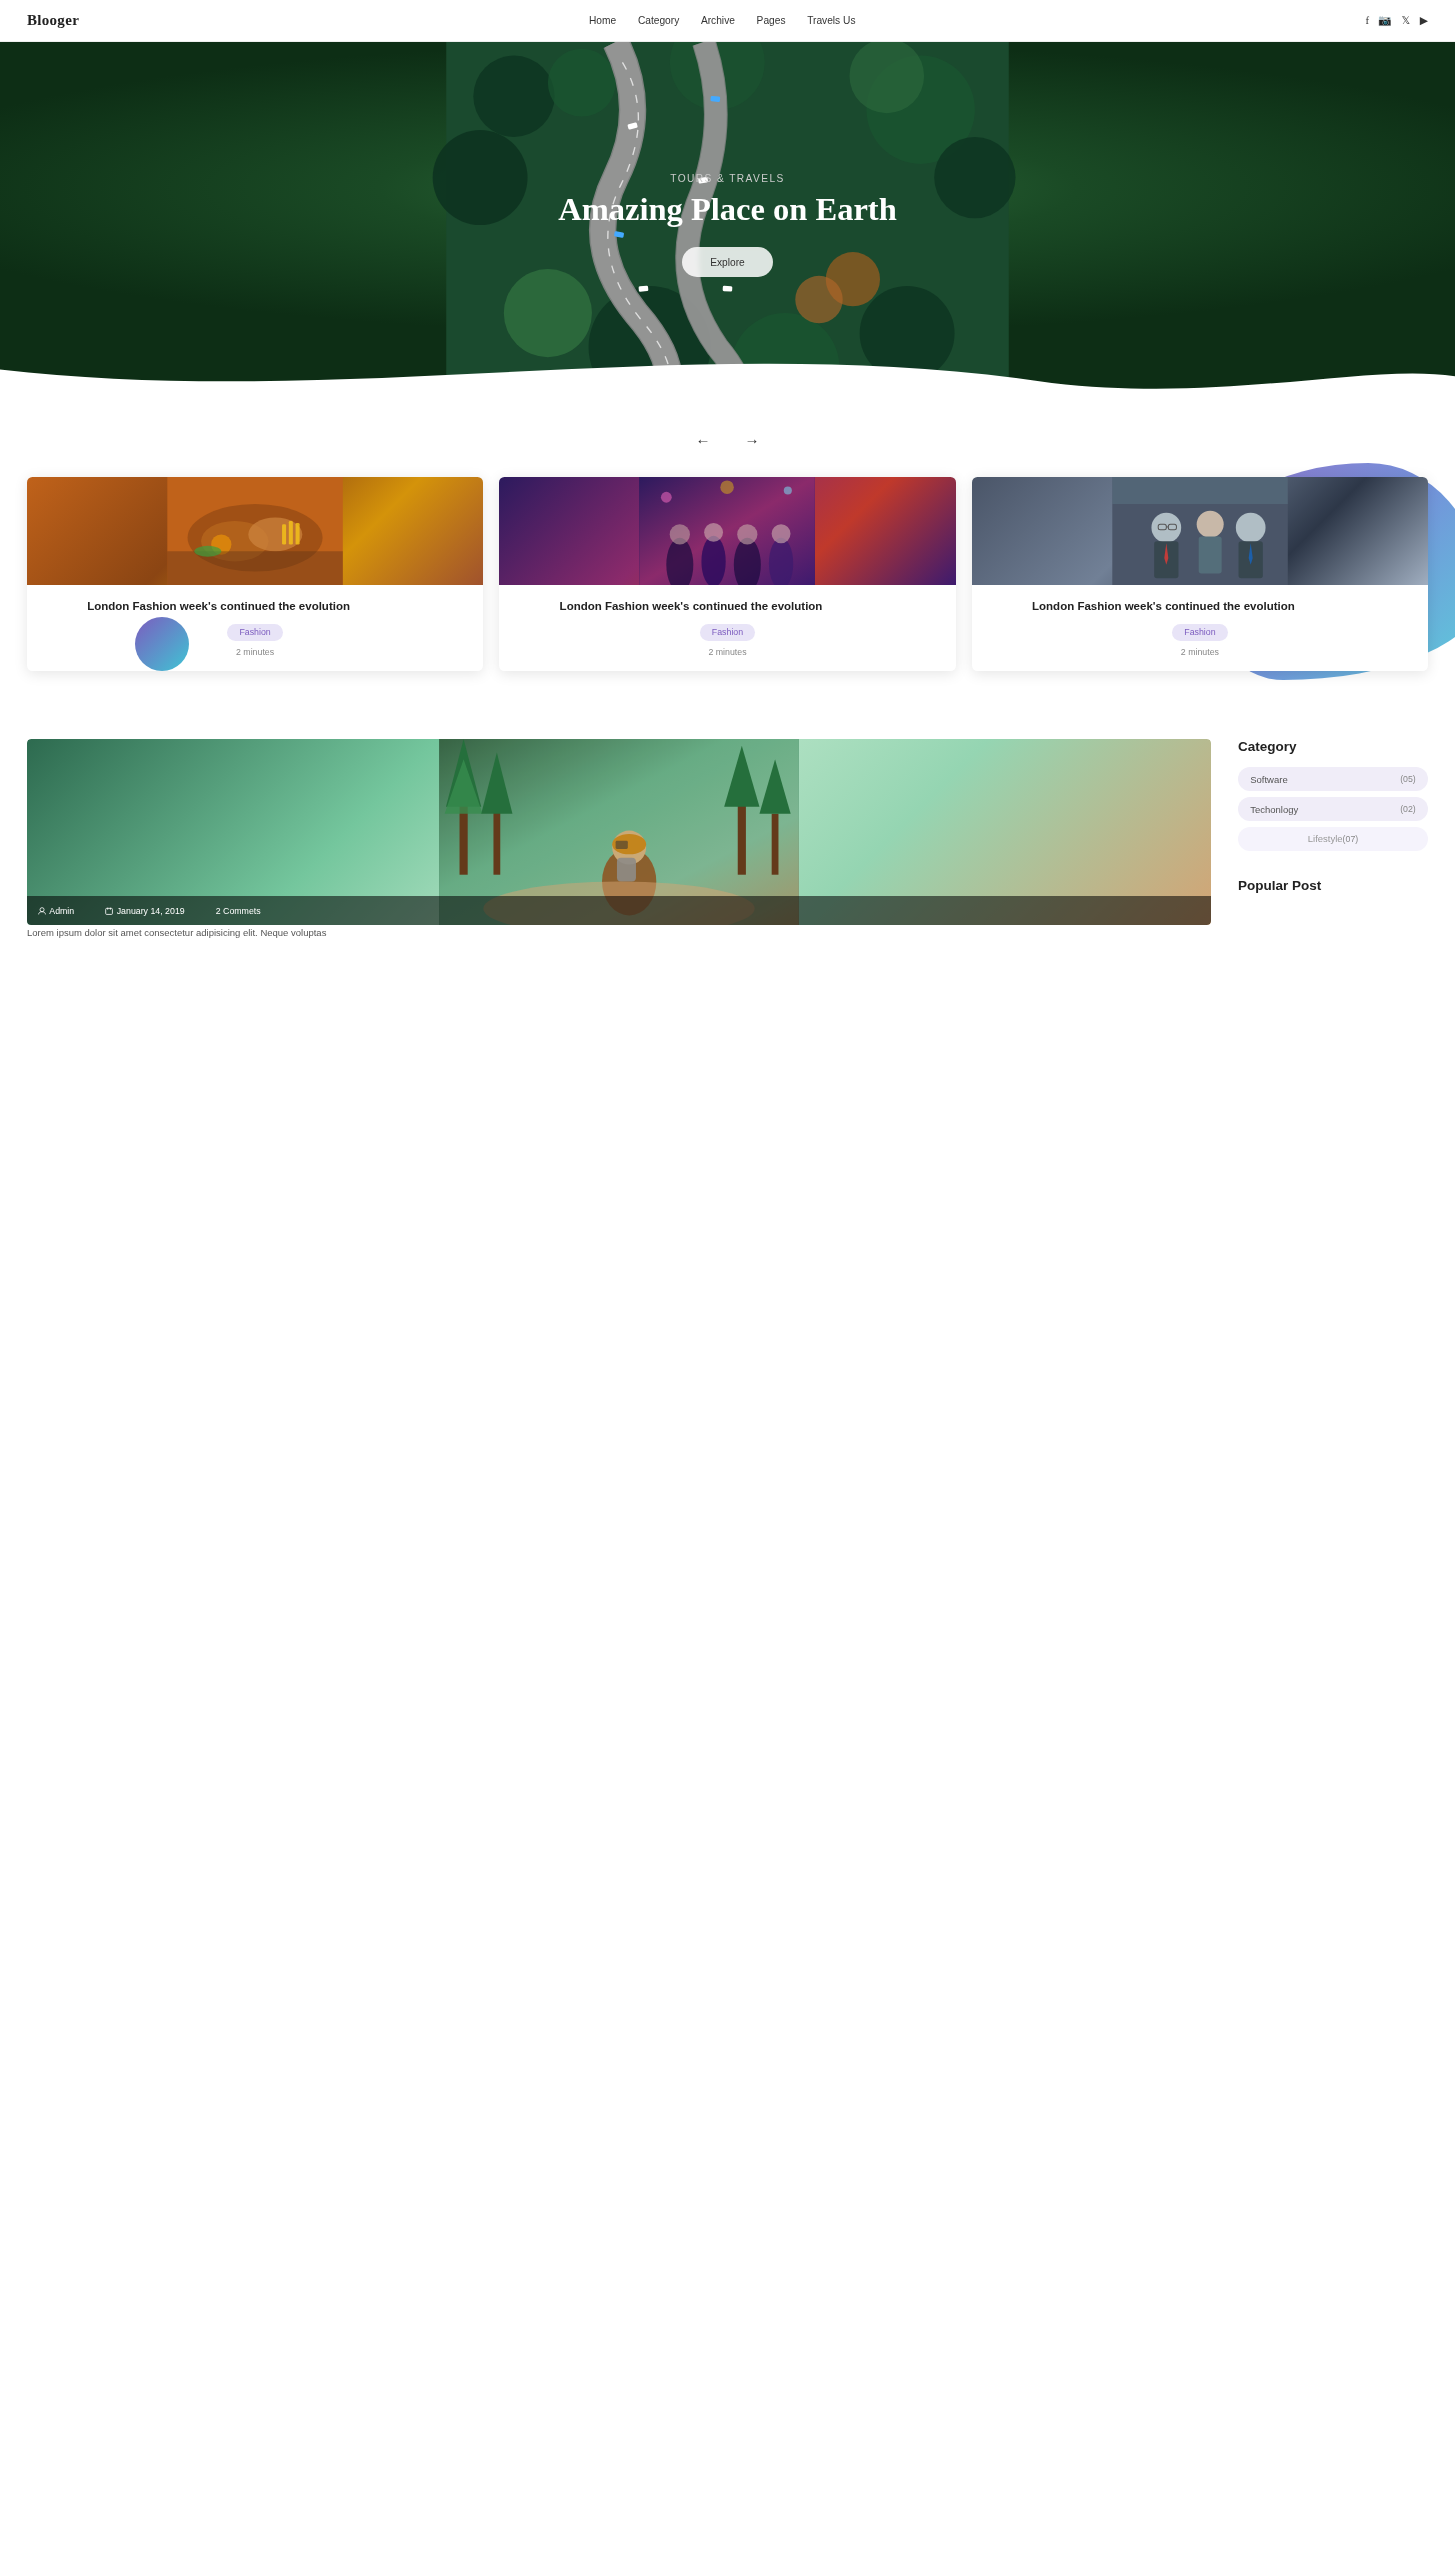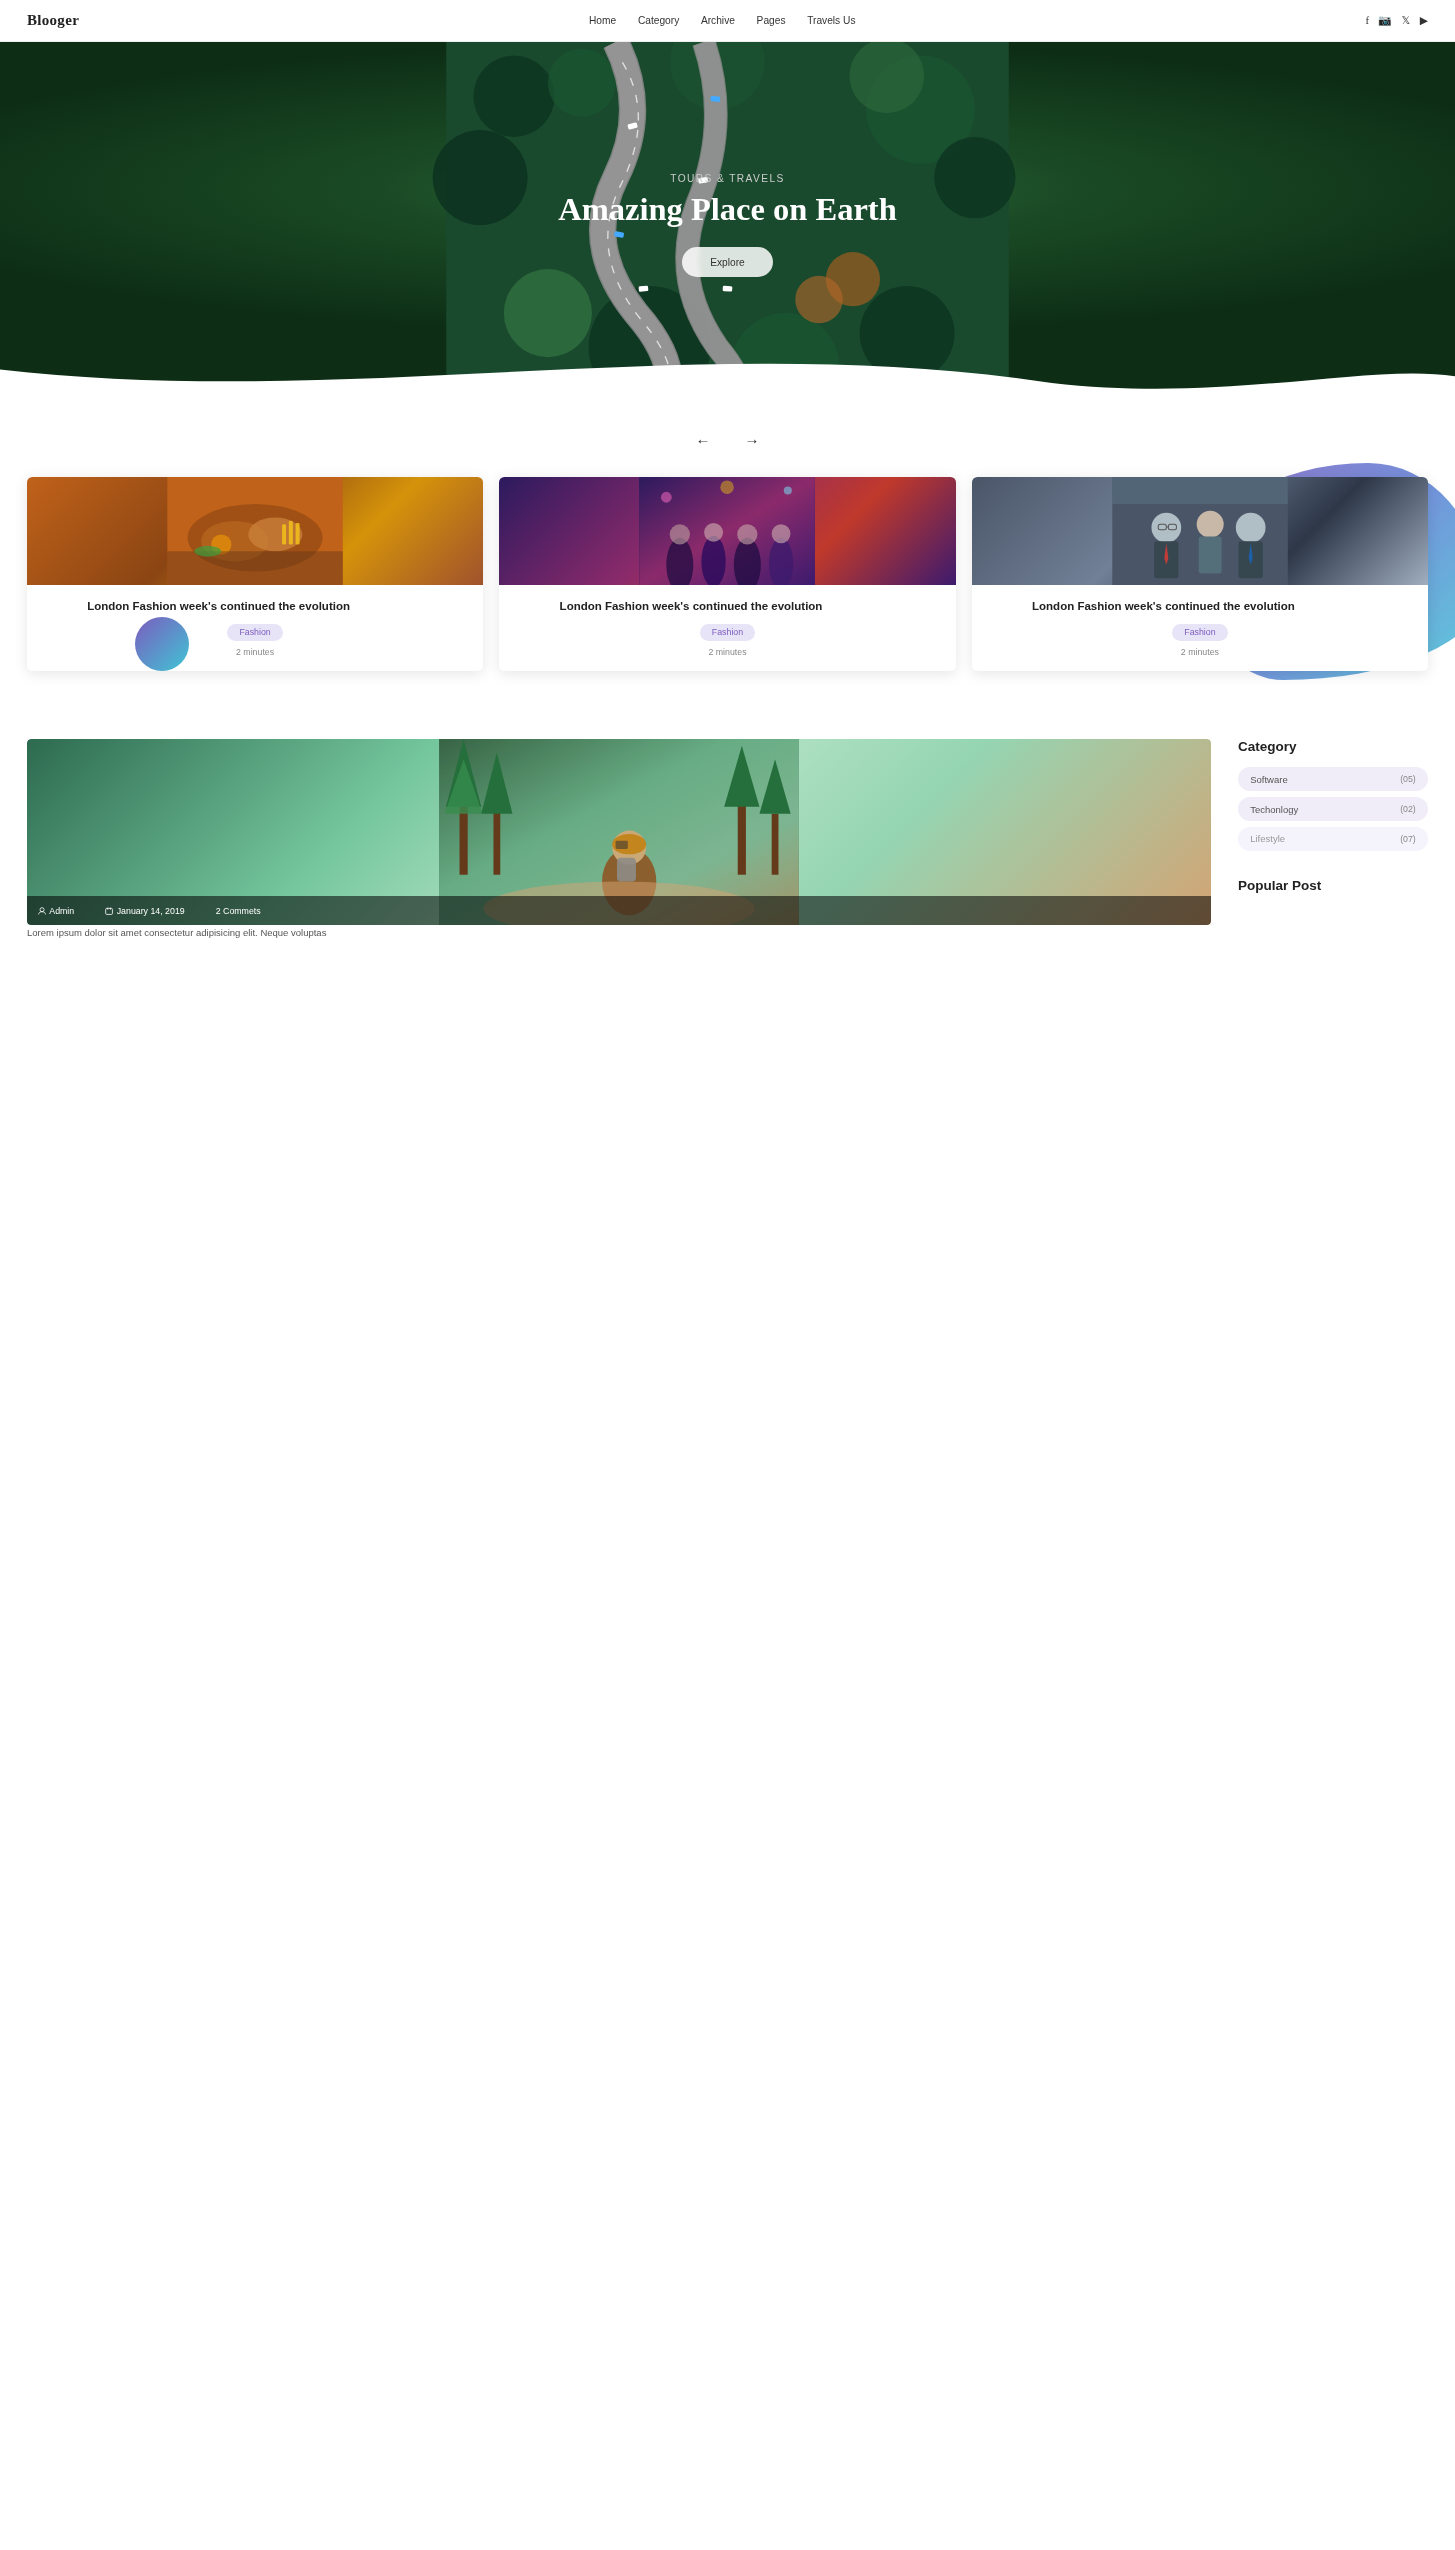--- a/index.html
+++ b/index.html
@@ -518,21 +518,21 @@
     <div class="sidebar-section">
       <h3 class="sidebar-title">Category</h3>
       <div class="category-item">
         <span>Software</span>
         <span class="count">(05)</span>
       </div>
       <div class="category-item">
         <span>Techonlogy</span>
         <span class="count">(02)</span>
       </div>
-      <div class="category-item" style="background:#f5f3fc; color:#999;">
+      <div class="category-item" style="background:#f5f3fc; color:#999;justify-content:center;">
         <span>Lifestyle</span>
         <span class="count">(07)</span>
       </div>
     </div>
 
     <div class="sidebar-section">
       <h3 class="sidebar-title">Popular Post</h3>
     </div>
   </aside>
 </div>

